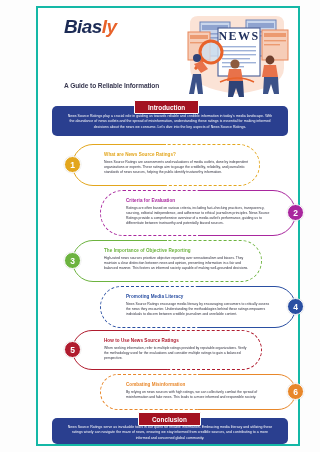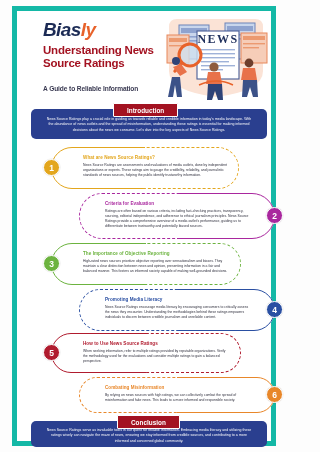--- a/index.html
+++ b/index.html
@@ -9,24 +9,24 @@
     font-family: "Liberation Sans", sans-serif;
     overflow: hidden;
   }
   #page {
     position: relative;
     width: 320px; height: 452px;
     background: #fdfdfd;
   }
   .card {
     position: absolute;
-    left: 12px; top: 6px;
+    left: 36px; top: 6px;
     width: 264px; height: 440px;
     background: #ffffff;
-    border: 5px solid #14b8a6;
+    border: 2px solid #14b8a6;
   }
 
   
   .header { position: absolute; left: 0; top: 0; width: 264px; height: 92px; }
   .logo {
     position: absolute; left: 26px; top: 8px;
     font-size: 19px; font-weight: bold; font-style: italic;
     letter-spacing: -0.6px;
   }
   .logo .b { color: #1c2b55; }
@@ -104,21 +104,20 @@
 </head>
 <body>
 
 <div id="page">
   <div class="card">
 
     <div class="header">
       <div class="logo">
         <span class="b">Bias</span><span class="ly">ly</span>
       </div>
-      <div class="title">Understanding News Source Ratings</div>
       <div class="subtitle">A Guide to Reliable Information</div>
 
       <div class="hero">
         <svg width="118" height="84" viewBox="0 0 118 84">
           <path d="M12 10 Q12 2 20 2 L98 2 Q106 2 106 10 L106 54 Q106 74 59 80 Q12 74 12 54 Z" fill="#fbe3d6"></path>
           <rect x="22" y="8" width="30" height="34" fill="#c9d6ec" stroke="#6d83b8" stroke-width="1"></rect>
           <rect x="24" y="11" width="26" height="5" fill="#8fa3cf"></rect>
           <rect x="24" y="19" width="26" height="1.6" fill="#8fa3cf"></rect>
           <rect x="24" y="23" width="26" height="1.6" fill="#8fa3cf"></rect>
           <rect x="24" y="27" width="20" height="1.6" fill="#8fa3cf"></rect>

